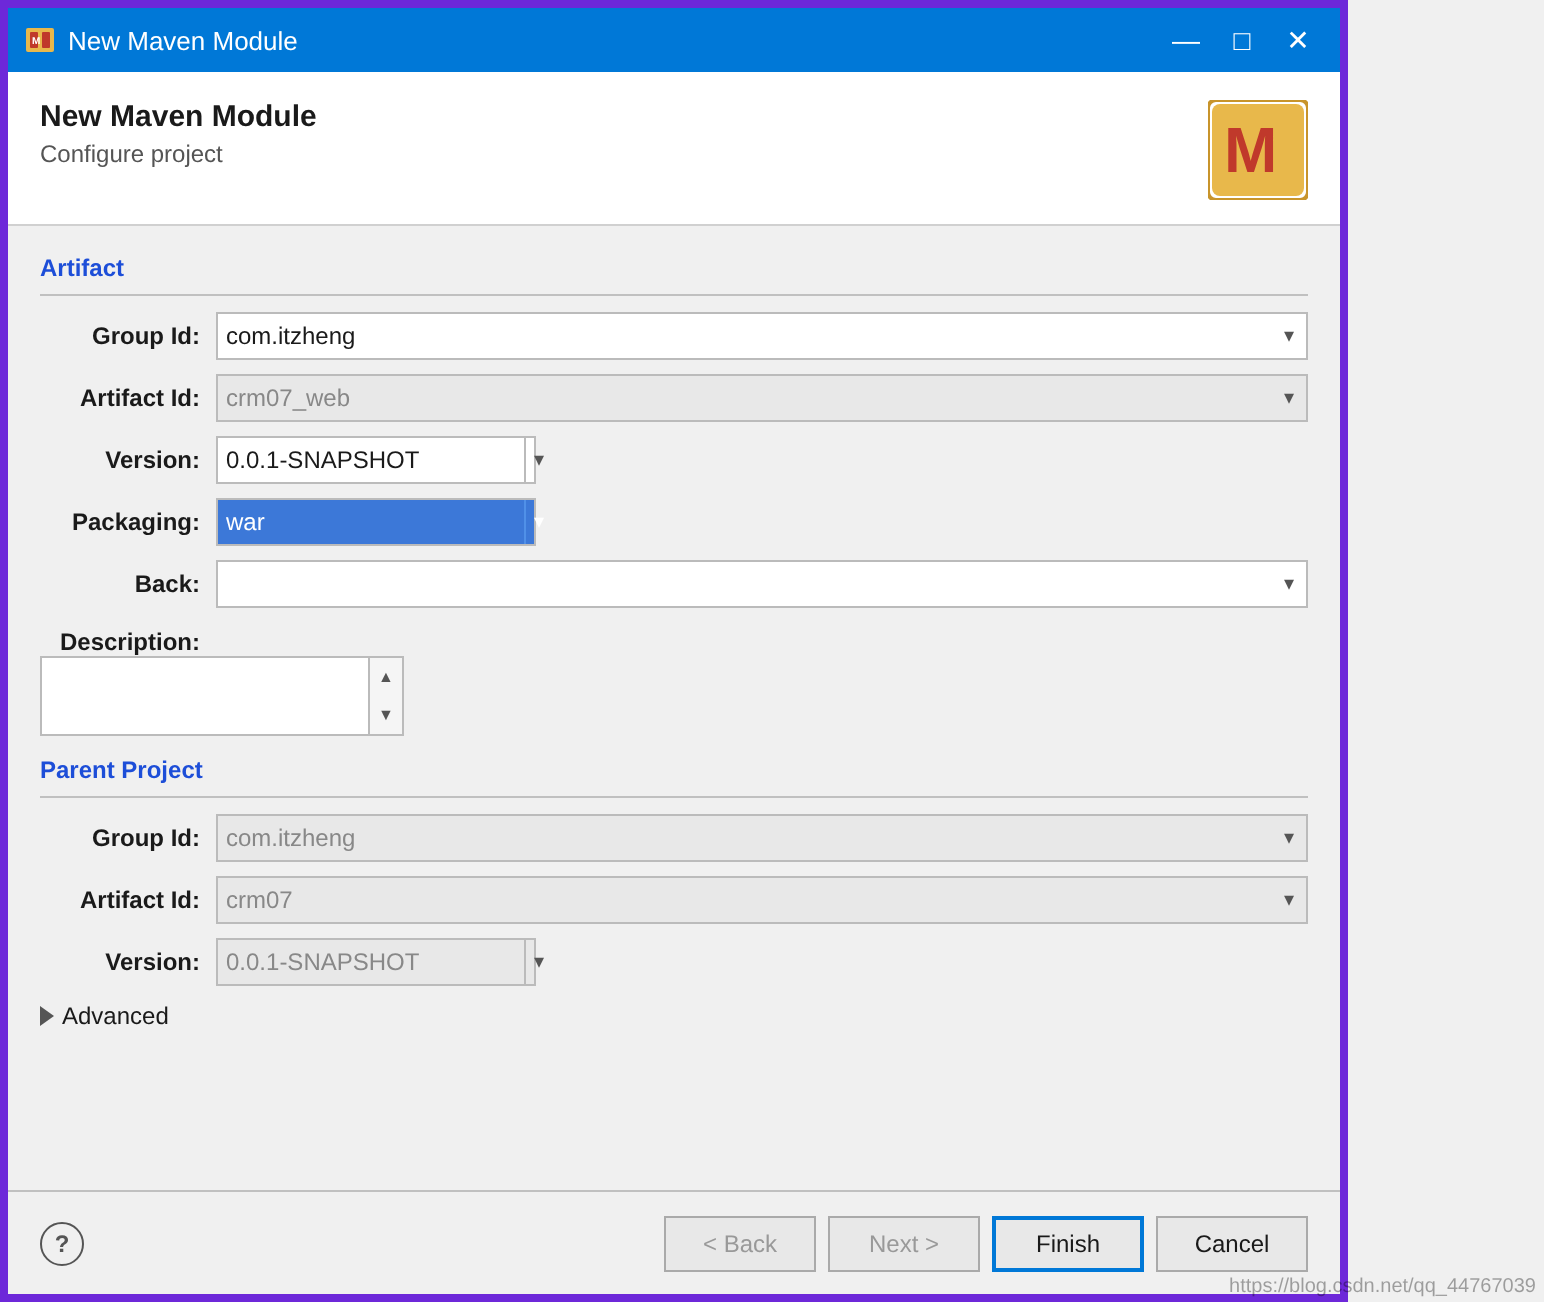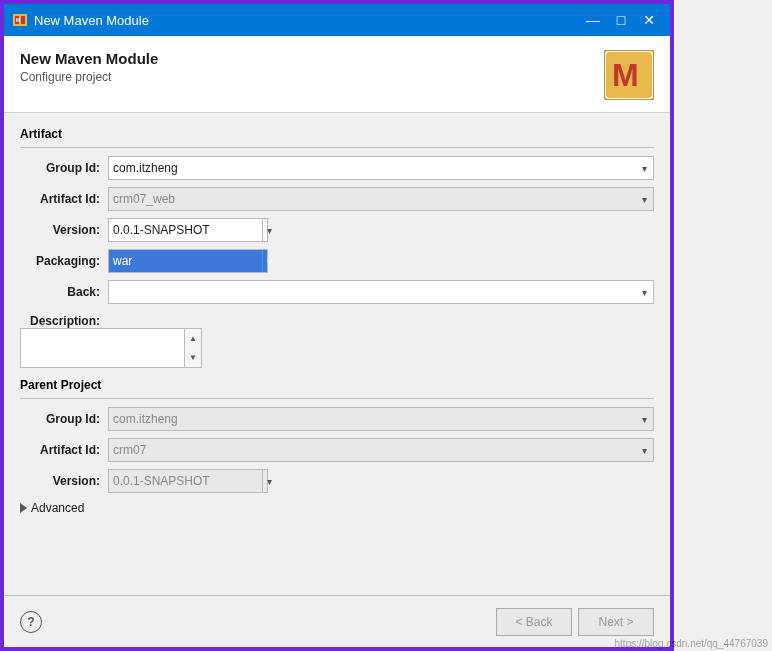--- a/index.html
+++ b/index.html
@@ -117,21 +117,21 @@
 
     .section-divider {
       border: none;
       border-top: 1px solid #c0c0c0;
       margin: 4px 0 8px 0;
     }
 
     .section-label {
       font-size: 12px;
       font-weight: bold;
-      color: #000000;
+      color: #1d4ed8;
       margin-bottom: 6px;
       margin-top: 4px;
     }
 
     .form-row {
       display: flex;
       align-items: center;
       margin-bottom: 7px;
     }
 
@@ -516,18 +516,20 @@
 
     </div>
 
     <div class="dialog-footer">
       <div class="footer-left">
         <button class="help-btn">?</button>
       </div>
       <div class="footer-buttons">
         <button class="btn btn-disabled">&lt; Back</button>
         <button class="btn btn-disabled">Next &gt;</button>
+        <button class="btn btn-primary">Finish</button>
+        <button class="btn">Cancel</button>
       </div>
     </div>
   </div>
 
   <div class="url-watermark">https://blog.csdn.net/qq_44767039</div>
 </div>
 
 </body></html>

